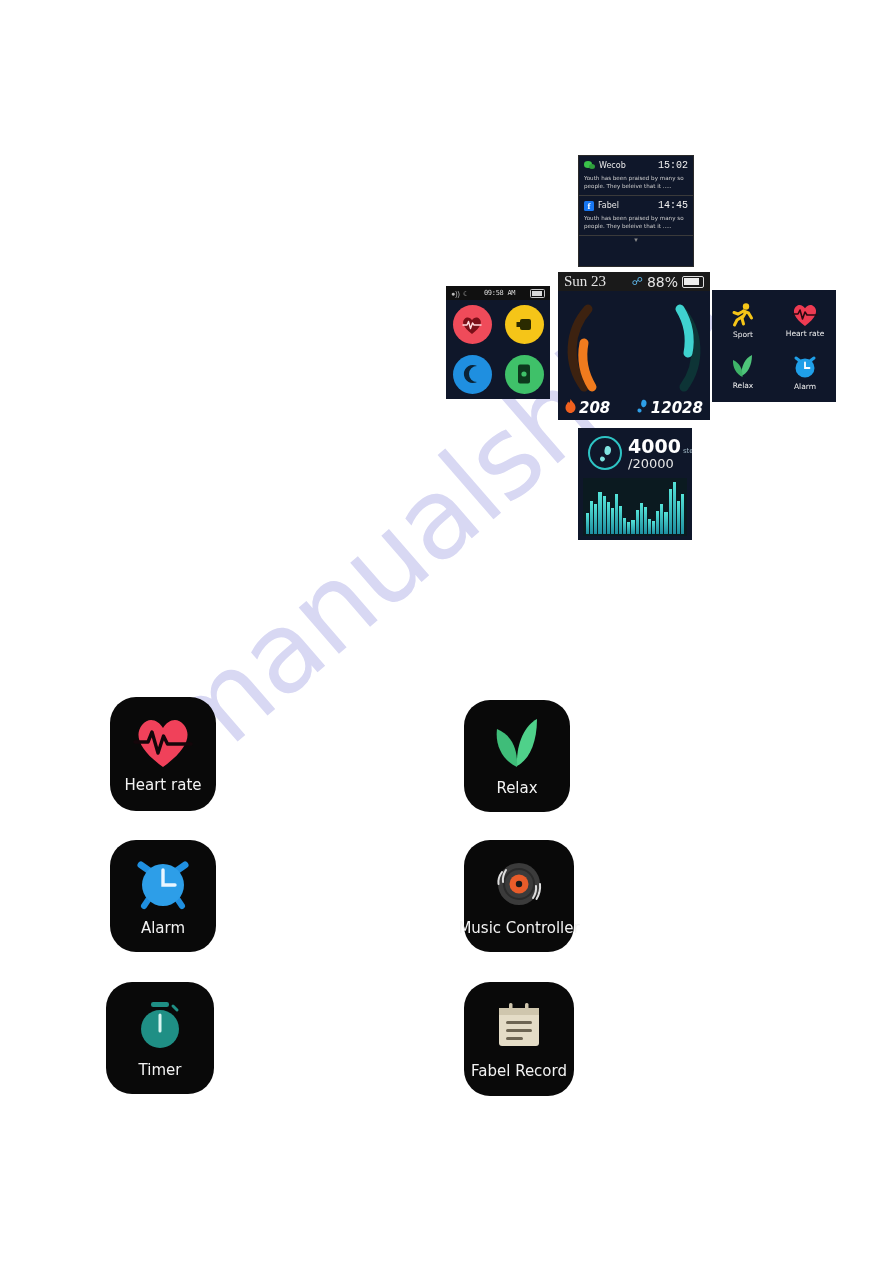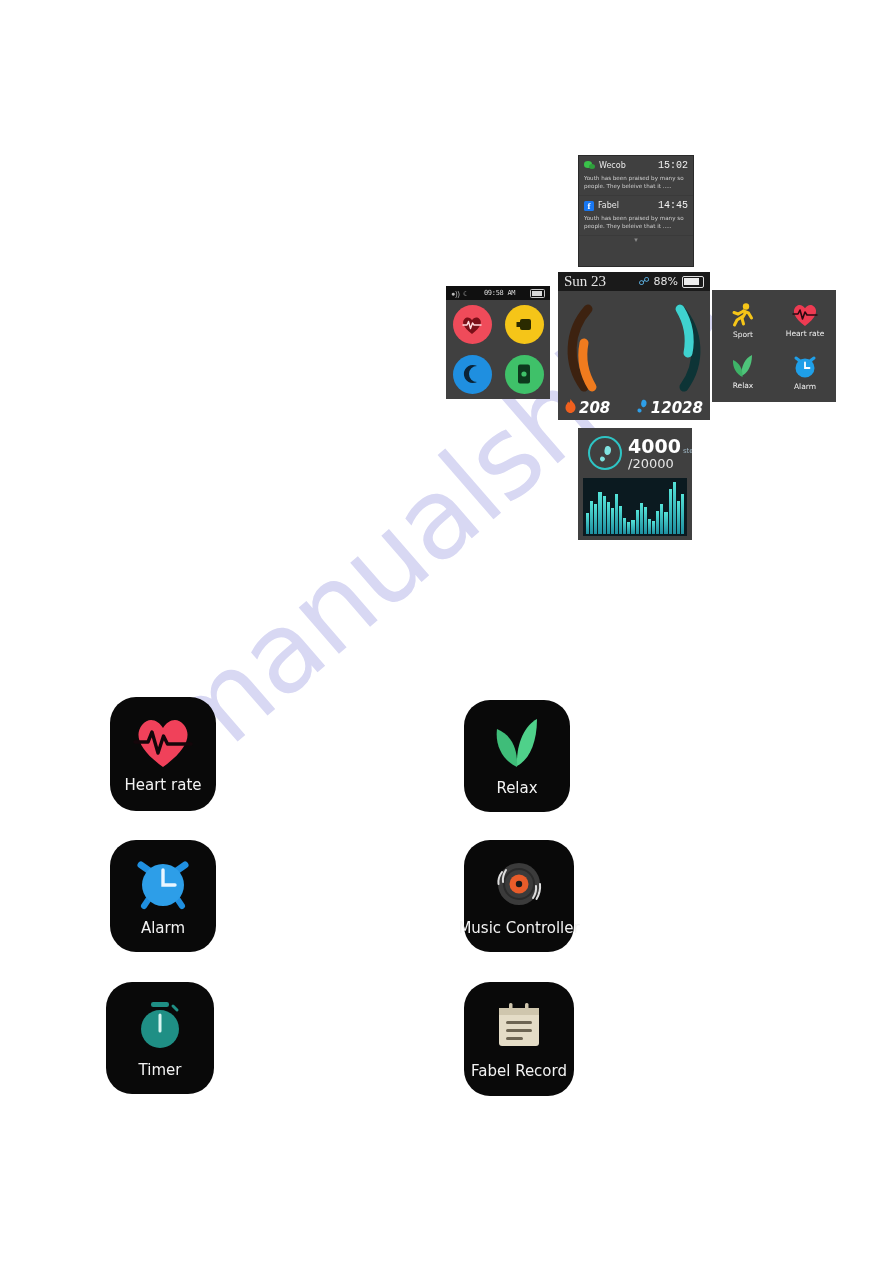--- a/index.html
+++ b/index.html
@@ -30,21 +30,21 @@
     transform: rotate(-41deg);
     transform-origin: center center;
     user-select: none;
     white-space: nowrap;
     z-index: 0;
   }
 
   
   .screen {
     position: absolute;
-    background: #404040;
+    background: #0f172a;
     overflow: hidden;
     z-index: 2;
   }
 
   
   #notif-screen {
     left: 578px;
     top: 155px;
     width: 114px;
     height: 110px;
@@ -184,21 +184,21 @@
   }
   .wf-date {
     color: #e4e4e4;
     font-size: 15px;
     font-family: Liberation Serif, serif;
     flex: 1;
   }
   .wf-bt { color: #5fb7ea; font-size: 11px; line-height: 11px; }
   .wf-pct {
     color: #e4e4e4;
-    font-size: 11px;
+    font-size: 14px;
     font-family: "DejaVu Sans", sans-serif;
   }
   .wf-batt {
     width: 20px; height: 10px;
     border: 1.3px solid #e0e0e0;
     border-radius: 2px;
     position: relative;
   }
   .wf-batt::before {
     content: "";

